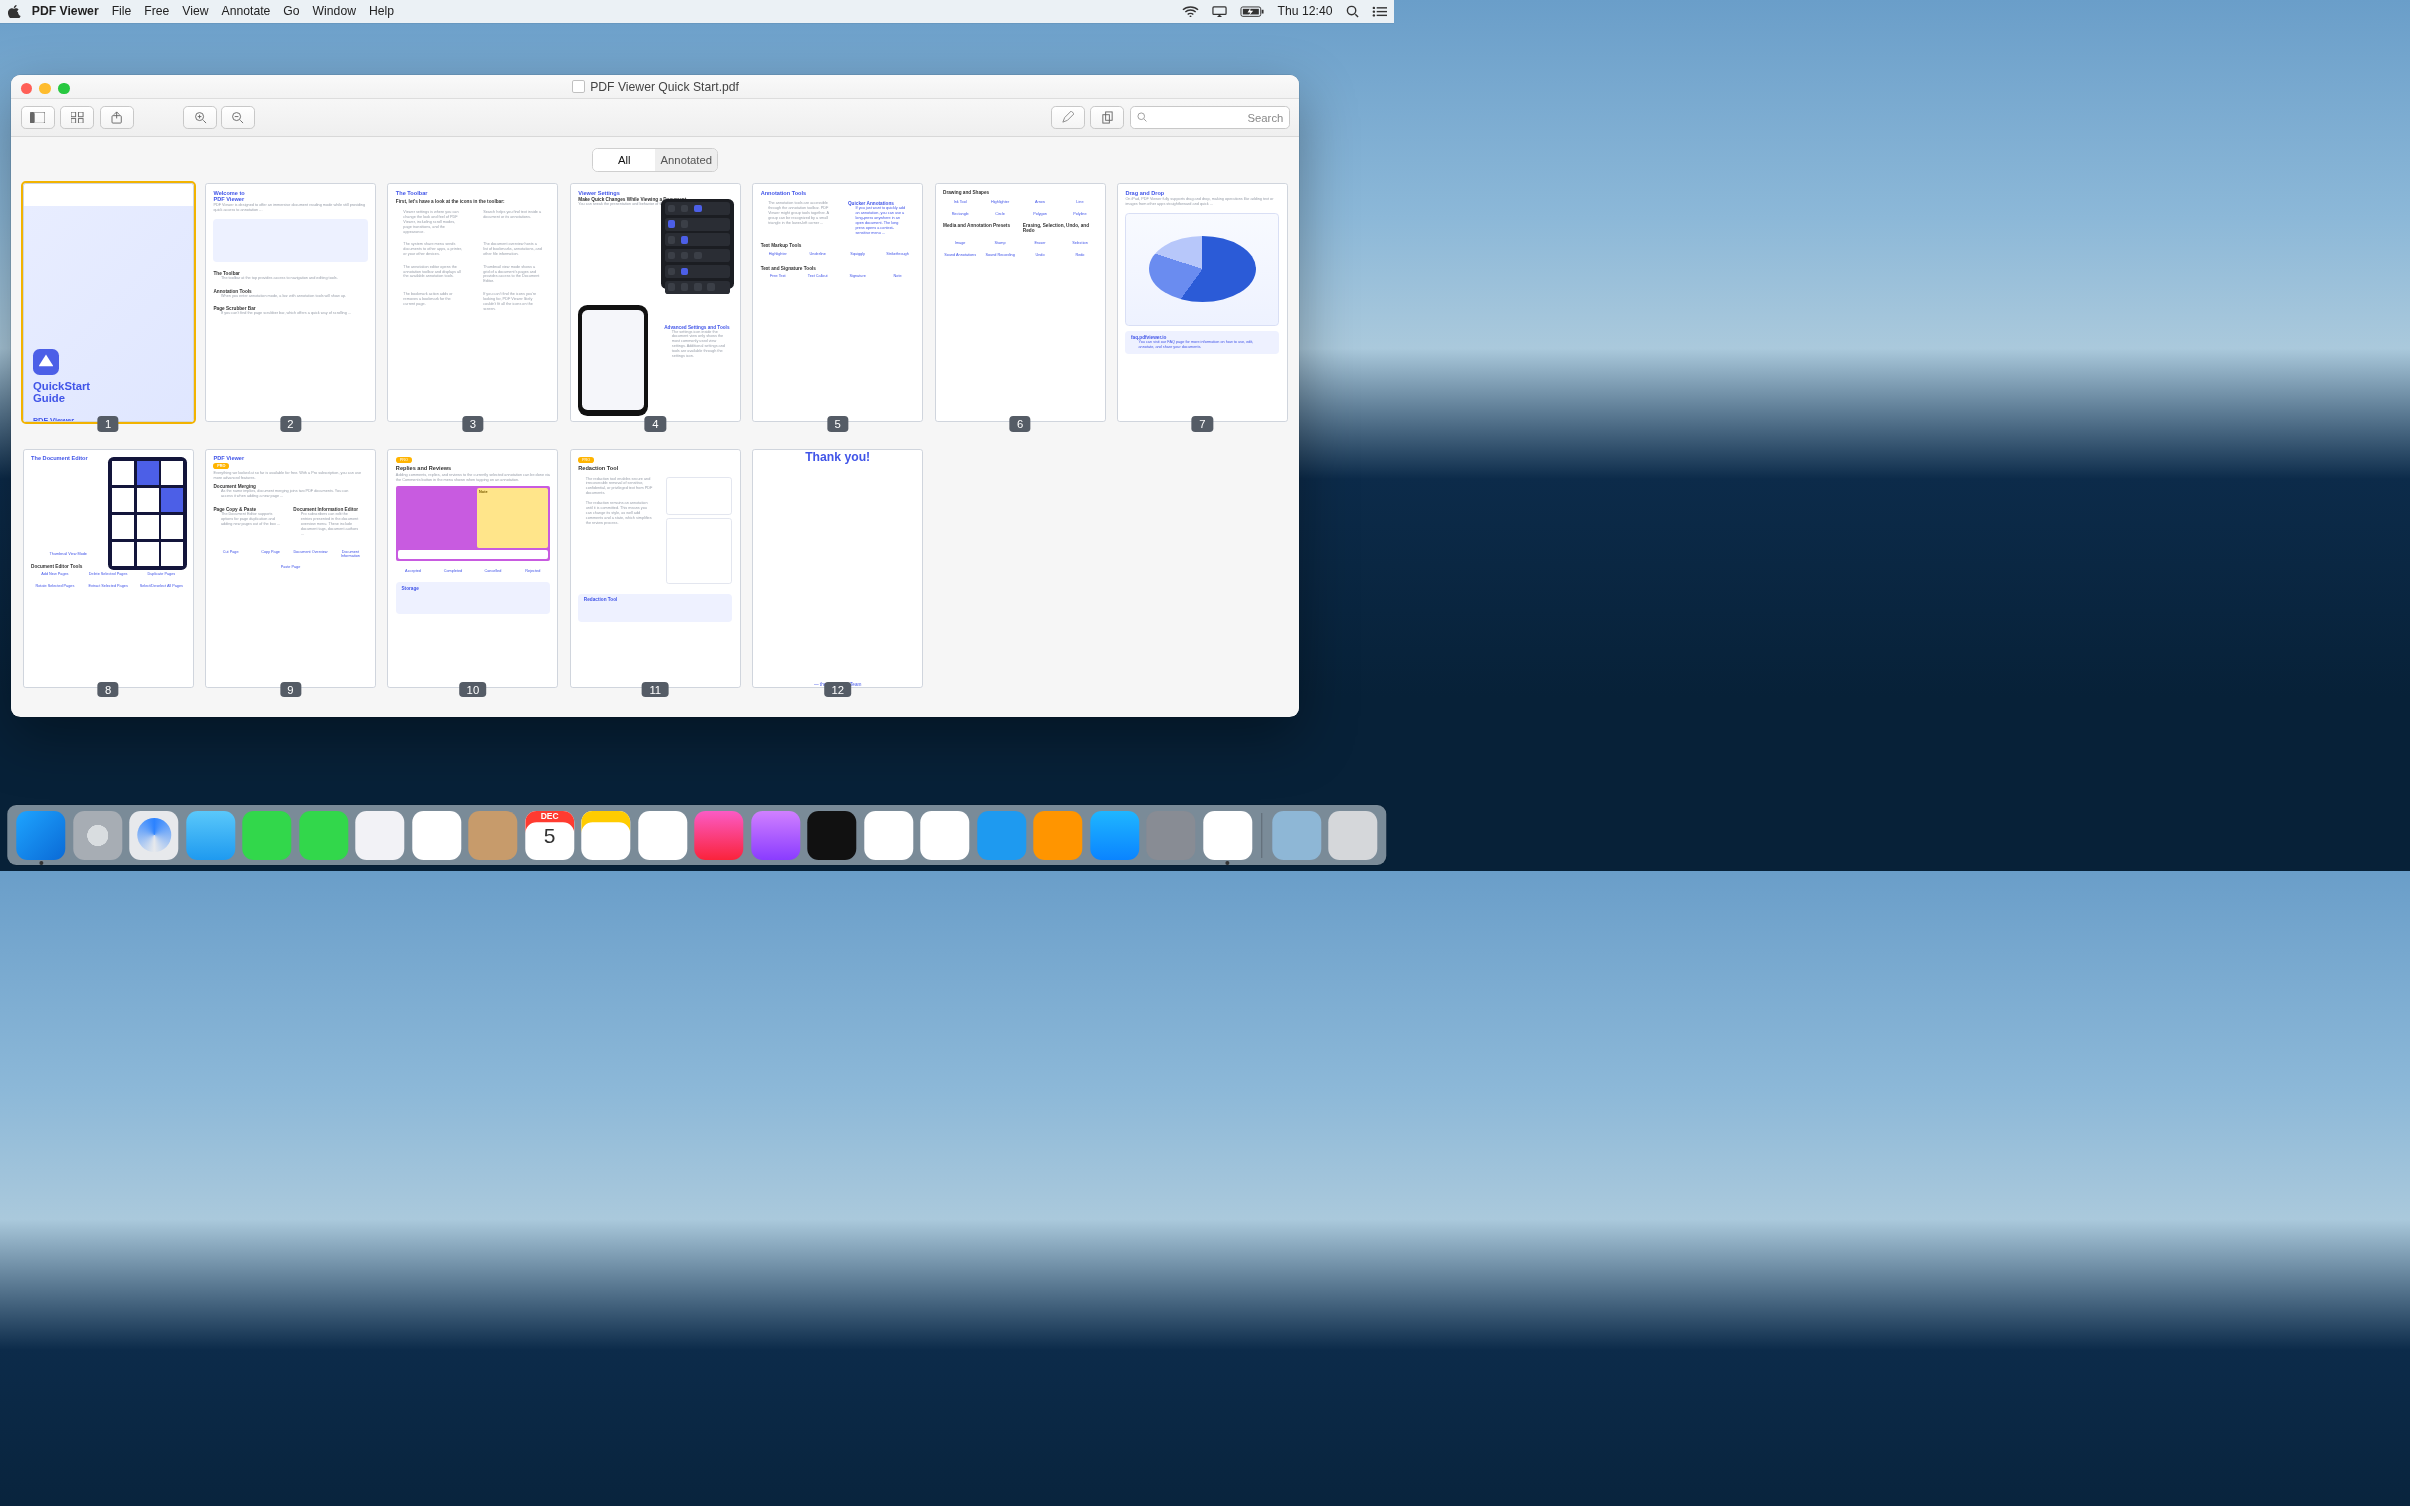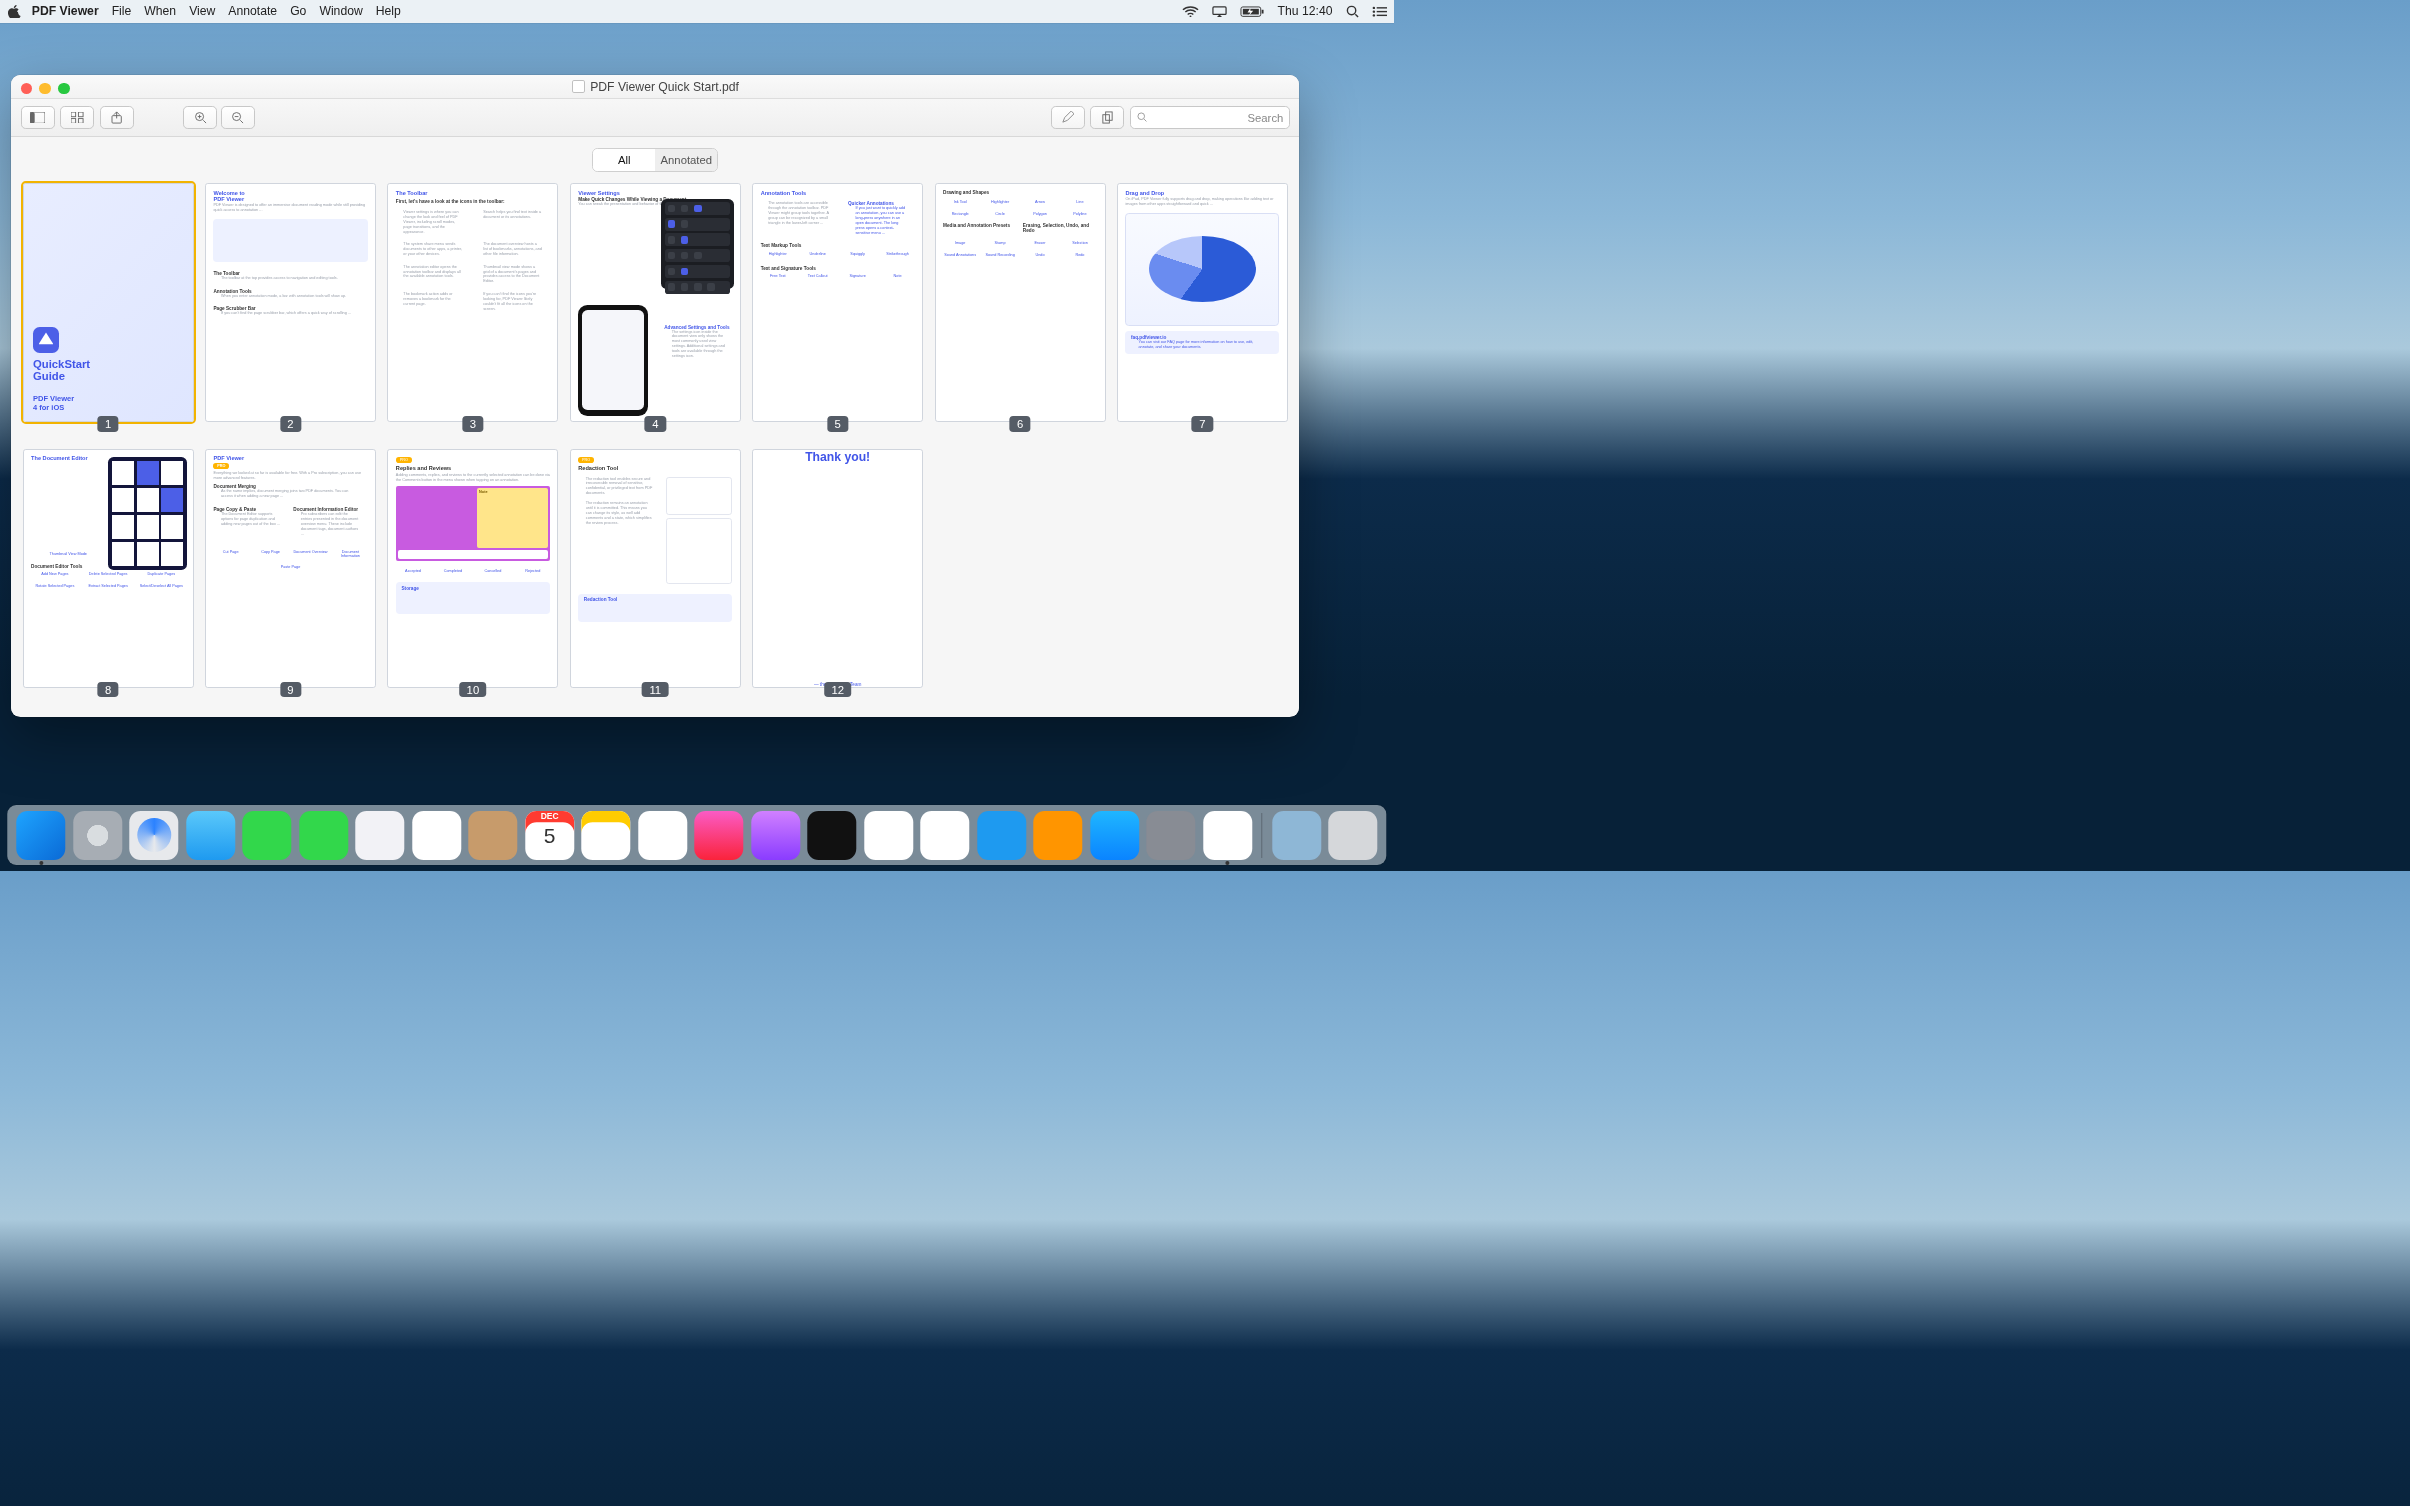--- a/index.html
+++ b/index.html
@@ -80,21 +80,21 @@
   background: #555c66; color: #fff; font-size: 11.3px; padding: 1.9px 7.5px; border-radius: 3.8px;
 }
 .thumb .hdr { color: #4155e8; font-size: 5.6px; font-weight: 600; padding: 5.6px 7.5px 1.9px; }
 .thumb .tiny { font-size: 3.8px; color: #9aa0ab; padding: 0 7.5px; line-height: 1.3; }
 .thumb .cols { display: flex; gap: 5.6px; padding: 3.8px 7.5px; }
 .thumb .col { flex: 1; }
 .thumb .bluebox { background: #eef1ff; border-radius: 3.8px; height: 56px; margin: 5.6px 7.5px; }
 .pill { display:inline-block; background:#ffb400; color:#fff; font-size:3.8px; padding:0.9px 3.8px; border-radius:2.8px; margin-top:1.9px; }
 
 
-.cover { background: linear-gradient(135deg,#e8edff 0%, #dfe6ff 100%); height: 100%; padding: 9.4px; display:flex; flex-direction:column; justify-content:flex-end; }
+.cover { background: linear-gradient(135deg,#e8edff 0%, #dfe6ff 100%); height: 100%; padding: 9.4px; display:flex; flex-direction:column; justify-content:flex-end;margin-top:22px; }
 .cover .logo { width: 26px; height: 26px; background: #4c5fe7; border-radius: 6.6px; margin-bottom: 5.6px; position: relative; }
 .cover .logo:after { content:""; position:absolute; inset:5.6px; background:#fff; clip-path: polygon(50% 0,100% 80%,0 80%); border-radius: 1.9px; }
 .cover .t1 { color:#4155e8; font-size:11.3px; font-weight:700; }
 .cover .t2 { color:#4155e8; font-size:7.5px; font-weight:600; margin-top:11.3px; }
 
 
 .darkpanel { position:absolute; top:15px; right:5.6px; width:73px; height:90px; background:#1b1d22; border-radius:5.6px; }
 .darkpanel .row { height:13px; margin:2.8px 3.8px; background:#2a2d34; border-radius:2.8px; display:flex; align-items:center; }
 .darkpanel .row span { width:7.5px; height:7.5px; margin:0 2.8px; background:#3b3f47; border-radius:1.9px; }
 .darkpanel .row span.on { background:#4c5fe7; }
@@ -151,21 +151,21 @@
 <body>
 
 <div class="menubar">
   <span class="apple">
     <svg width="13" height="13" viewBox="0 0 16 16">
         <path fill="#333" d="M11.3 8.5c0-2 1.6-2.9 1.7-3-1-1.3-2.4-1.5-2.9-1.5-1.2-.1-2.4.7-3 .7s-1.6-.7-2.6-.7C3 4 1.3 5.2.5 7c-1.6 3 .4 7.4 2 9 .8 1 1.7 2.1 2.9 2 1.2 0 1.6-.7 3-.7s1.8.7 3 .7c1.2 0 2-1 2.8-2 .9-1.2 1.2-2.4 1.3-2.5-2.8-1-3.2-4-3.2-5zM9.6 2.6C10.2 1.9 10.6.9 10.5 0c-.8 0-1.9.6-2.5 1.3C7.4 2 7 3 7.1 3.9c.9.1 1.9-.5 2.5-1.3z"></path>
       </svg>
   </span>
   <span class="app">PDF Viewer</span>
   <span class="mitem">File</span>
-  <span class="mitem">When</span>
+  <span class="mitem">Free</span>
   <span class="mitem">View</span>
   <span class="mitem">Annotate</span>
   <span class="mitem">Go</span>
   <span class="mitem">Window</span>
   <span class="mitem">Help</span>
   <div class="right">
     <span>
         <svg width="17" height="11.3" viewBox="0 0 18 12">
           <path fill="none" stroke="#333" stroke-width="1.5" d="M1 4c4-4 12-4 16 0M3.5 6.5c3-3 8-3 11 0M6 9c1.6-1.6 4.4-1.6 6 0"></path>
           <circle cx="9" cy="11" r="1" fill="#333"></circle>

